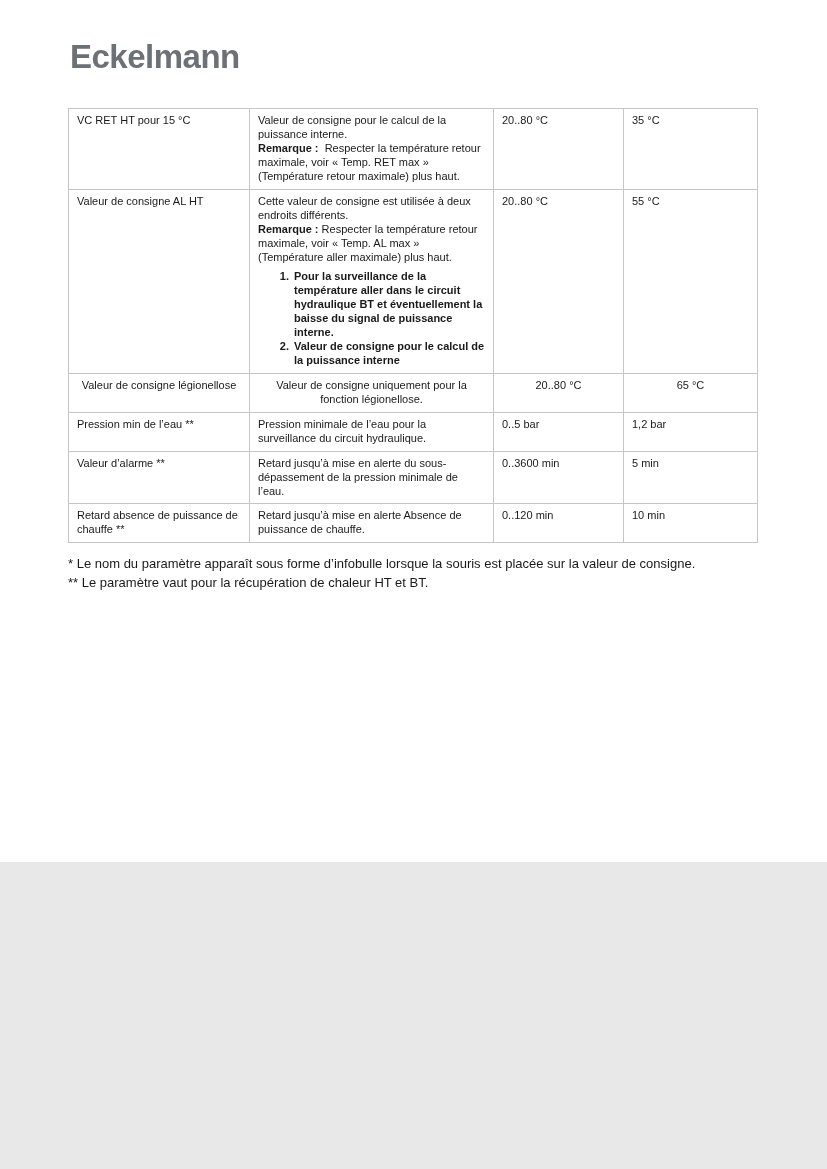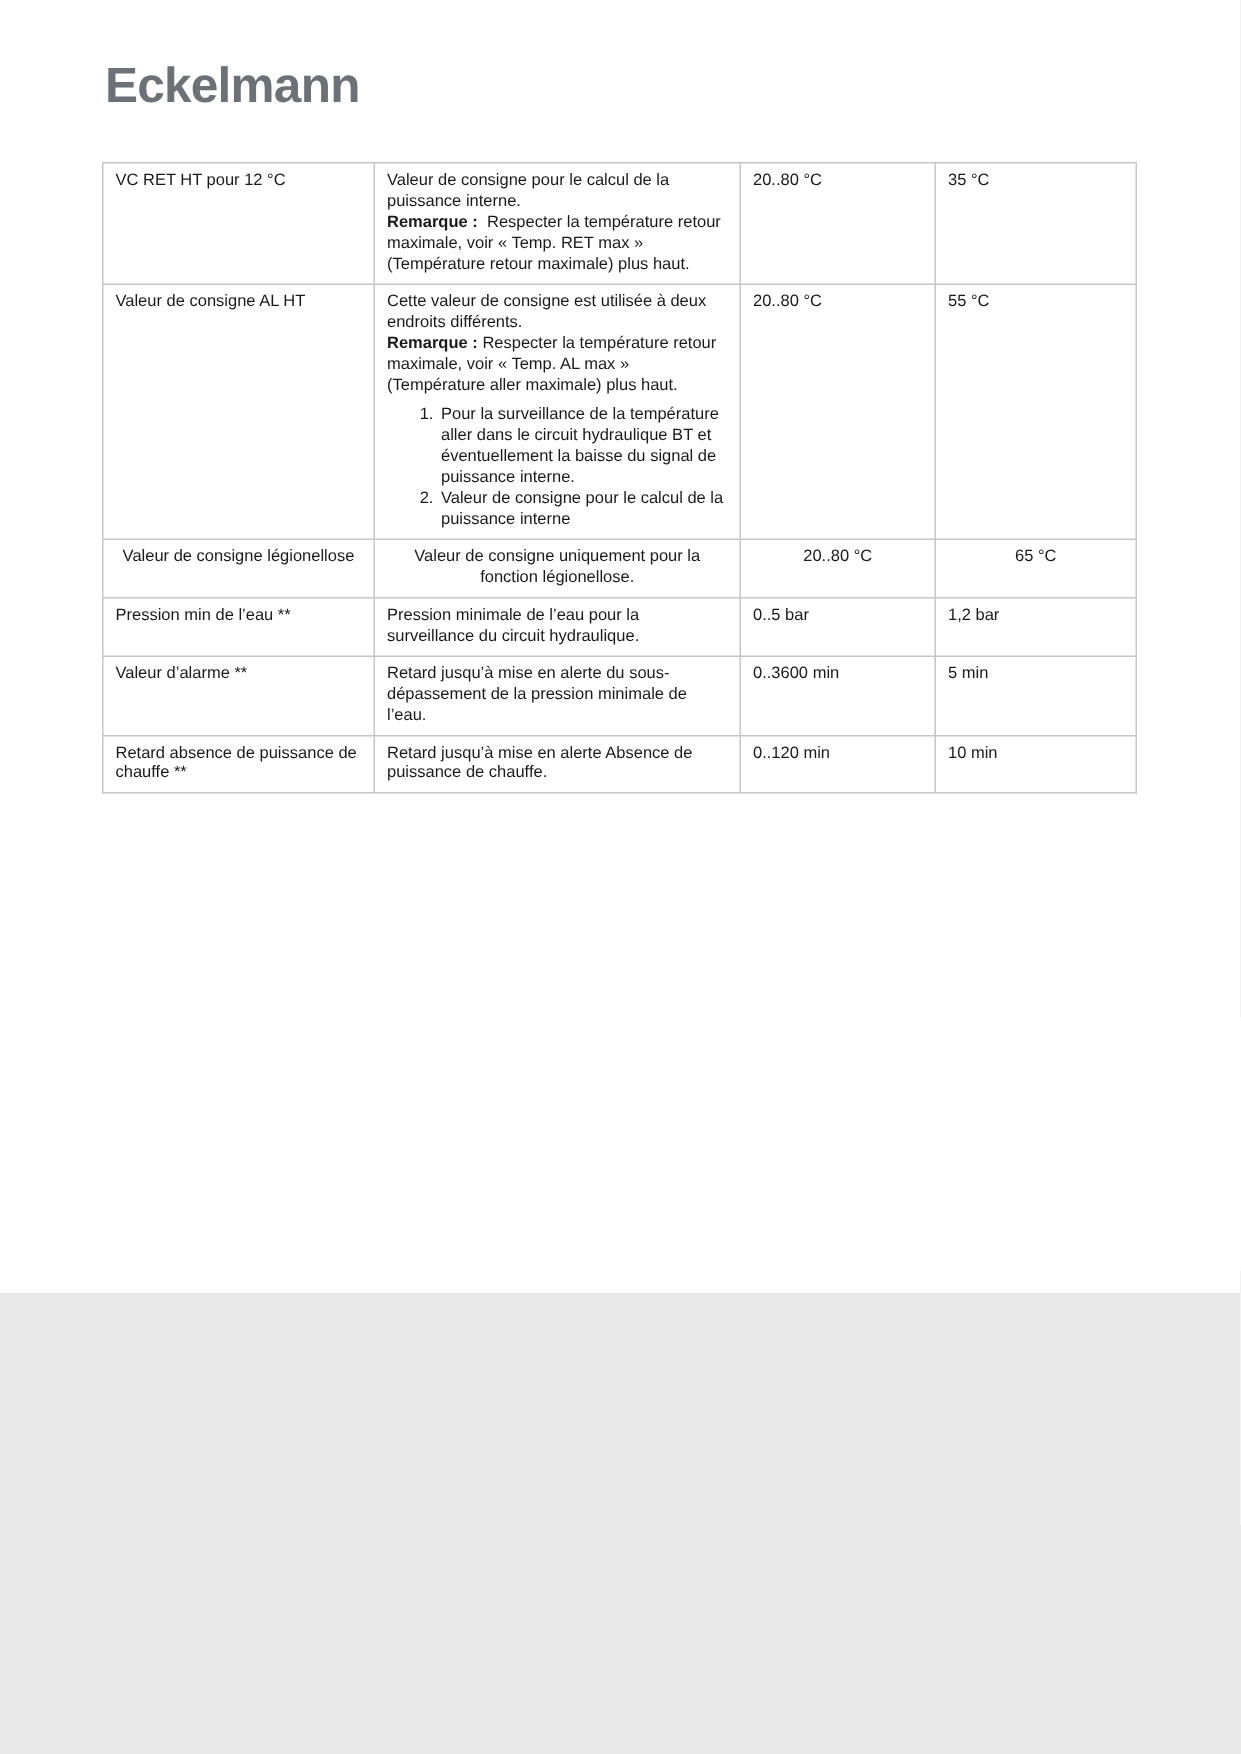--- a/index.html
+++ b/index.html
@@ -51,20 +51,21 @@
   tr.r3 td { height: 27px; text-align: center; }
   tr.r4 td { height: 28px; }
   tr.r5 td { height: 27px; }
   tr.r6 td { height: 29px; }
   tr.r7 td { height: 27px; }
   .param-table p { margin: 0; }
   .remark-gap { margin-top: 3px; }
   .param-table ol {
     margin: 5px 0 0 0;
     padding-left: 34px;
+    font-weight: bold;
   }
   .param-table li { padding-left: 2px; }
   sub { font-size: 8px; line-height: 0; }
   .footnotes {
     margin-top: 12px;
     font-size: 13px;
     line-height: 1.42;
     color: #1a1a1a;
   }
   .footnotes p { margin: 0; }
@@ -93,21 +94,21 @@
     <table class="param-table">
       <colgroup>
           <col class="c1">
           <col class="c2">
           <col class="c3">
           <col class="c4">
         </colgroup>
       <tbody>
 
         <tr class="r1">
-          <td>VC RET HT pour 12 °C</td>
+          <td>VC RET HT pour 15 °C</td>
           <td>
             <p><span>Valeur de consigne pour le calcul de la puissance interne.</span></p>
             <p><strong>Remarque&nbsp;:</strong><span> &nbsp;Respecter la température retour maximale, voir « Temp. RET max » (Température retour maximale) plus haut.</span></p>
           </td>
           <td>20..80 °C</td>
           <td>35 °C</td>
         </tr>
 
         <tr class="r2">
           <td>Valeur de consigne AL HT</td>
@@ -148,20 +149,24 @@
         <tr class="r7">
           <td>Retard absence de puissance de chauffe **</td>
           <td>Retard jusqu’à mise en alerte Absence de puissance de chauffe.</td>
           <td>0..120 min</td>
           <td>10 min</td>
         </tr>
 
       </tbody>
     </table>
 
+    <div class="footnotes">
+      <p>* Le nom du paramètre apparaît sous forme d’infobulle lorsque la souris est placée sur la valeur de consigne.</p>
+      <p>** Le paramètre vaut pour la récupération de chaleur HT et BT.</p>
+    </div>
   </div>
 
   <div class="footer">
     <span class="f-left">Micrologiciel V1.4</span>
     <span class="f-center">16.05.2023</span>
     <span class="f-right">23/118</span>
   </div>
 
 </div>
 

